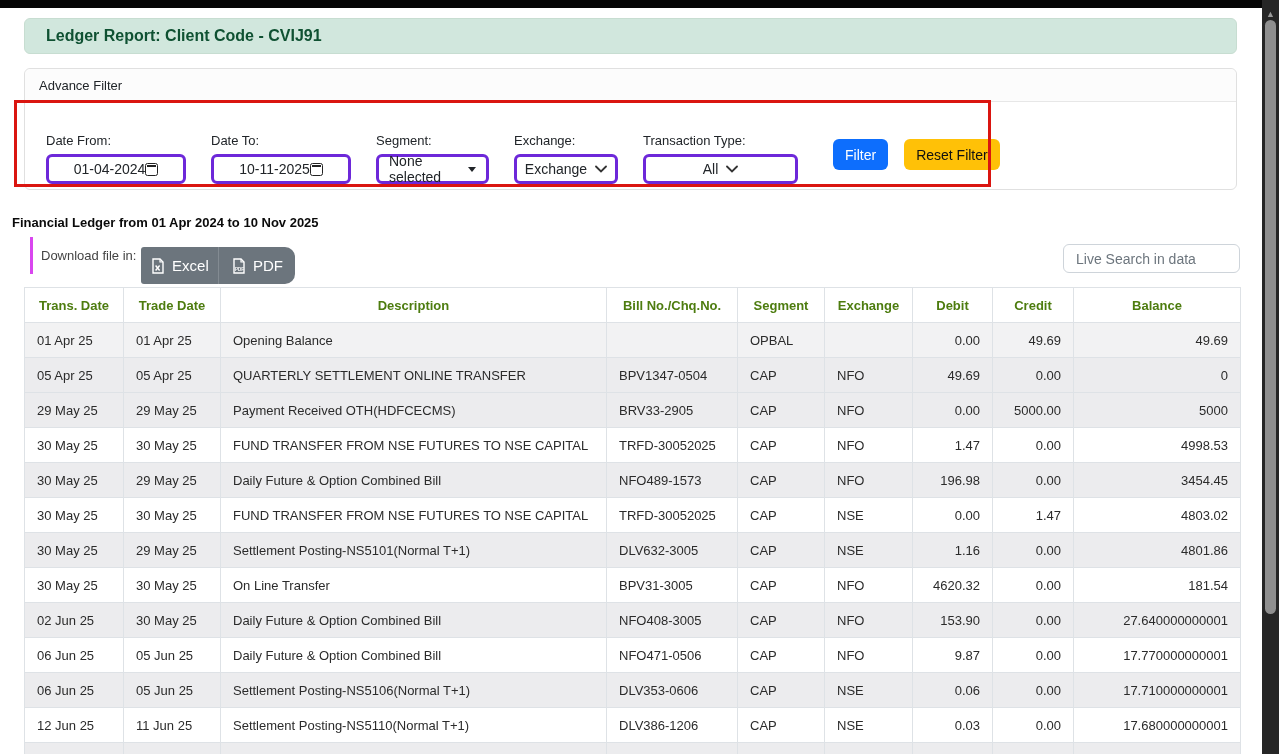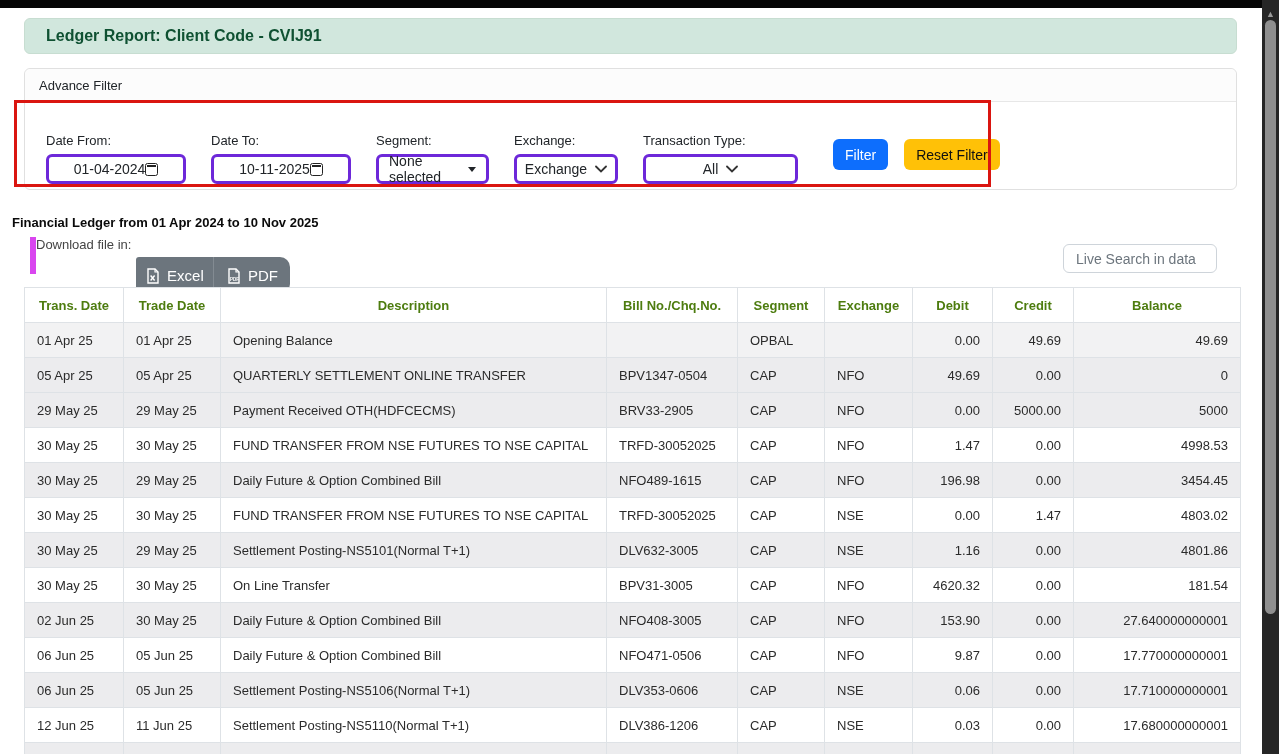--- a/index.html
+++ b/index.html
@@ -54,29 +54,29 @@
   .btn-reset  { background:#ffc107; color:#111; }
 
   
   .red-box { position:absolute; left:14px; top:100px; width:977px; height:87px;
              border:3px solid #da1510; z-index:6; pointer-events:none; }
 
   .ledger-heading { position:absolute; left:12px; top:215px; font-size:13px; font-weight:700; color:#0a0a0a; }
 
   
   .download-row { position:absolute; left:30px; top:237px; height:37px;
-                  border-left:6px solid #d946ef; display:flex; align-items:flex-start; padding-left:0; }
+                  border-left:3px solid #d946ef; display:flex; align-items:center; padding-left:8px; }
   .download-label { font-size:13px; color:#444; margin-right:5px; }
   .dl-group { display:flex; height:37px; border-radius:3px 10px 10px 3px; overflow:hidden;margin-top:20px; }
   .dl-btn { background:#6c757d; color:#fff; border:none; font-size:15px; width:77px;
             display:flex; align-items:center; justify-content:center; gap:7px; cursor:pointer;
             font-family:"Liberation Sans", sans-serif; }
   .dl-btn + .dl-btn { border-left:1px solid #838b92; }
 
-  .search-input { position:absolute; left:1063px; top:244px; width:154px; height:29px;
+  .search-input { position:absolute; left:1063px; top:244px; width:177px; height:29px;
                   border:1px solid #ced4da; border-radius:6px; padding:0 12px; font-size:14px;
                   color:#212529; font-family:"Liberation Sans", sans-serif; outline:none; }
   .search-input::placeholder { color:#6c757d; }
 
   
   table.ledger { position:absolute; left:24px; top:287px; width:1216px;
                  border-collapse:collapse; table-layout:fixed; font-size:13px; }
   table.ledger th, table.ledger td { border:1px solid #dee2e6; height:35px; overflow:hidden; white-space:nowrap; }
   table.ledger th { font-weight:700; text-align:center; background:#fff; color:#4d7c0f; cursor:pointer; }
   table.ledger td { padding:0 12px; color:#2b2b2b; }
@@ -246,21 +246,21 @@
           <td class="al">CAP</td>
           <td class="al">NFO</td>
           <td class="ar">1.47</td>
           <td class="ar">0.00</td>
           <td class="ar">4998.53</td>
         </tr>
         <tr class="shade-gray">
           <td class="al">30 May 25</td>
           <td class="al">29 May 25</td>
           <td class="al">Daily Future &amp; Option Combined Bill</td>
-          <td class="al">NFO489-1615</td>
+          <td class="al">NFO489-1573</td>
           <td class="al">CAP</td>
           <td class="al">NFO</td>
           <td class="ar">196.98</td>
           <td class="ar">0.00</td>
           <td class="ar">3454.45</td>
         </tr>
         <tr class="shade-white">
           <td class="al">30 May 25</td>
           <td class="al">30 May 25</td>
           <td class="al">FUND TRANSFER FROM NSE FUTURES TO NSE CAPITAL</td>

